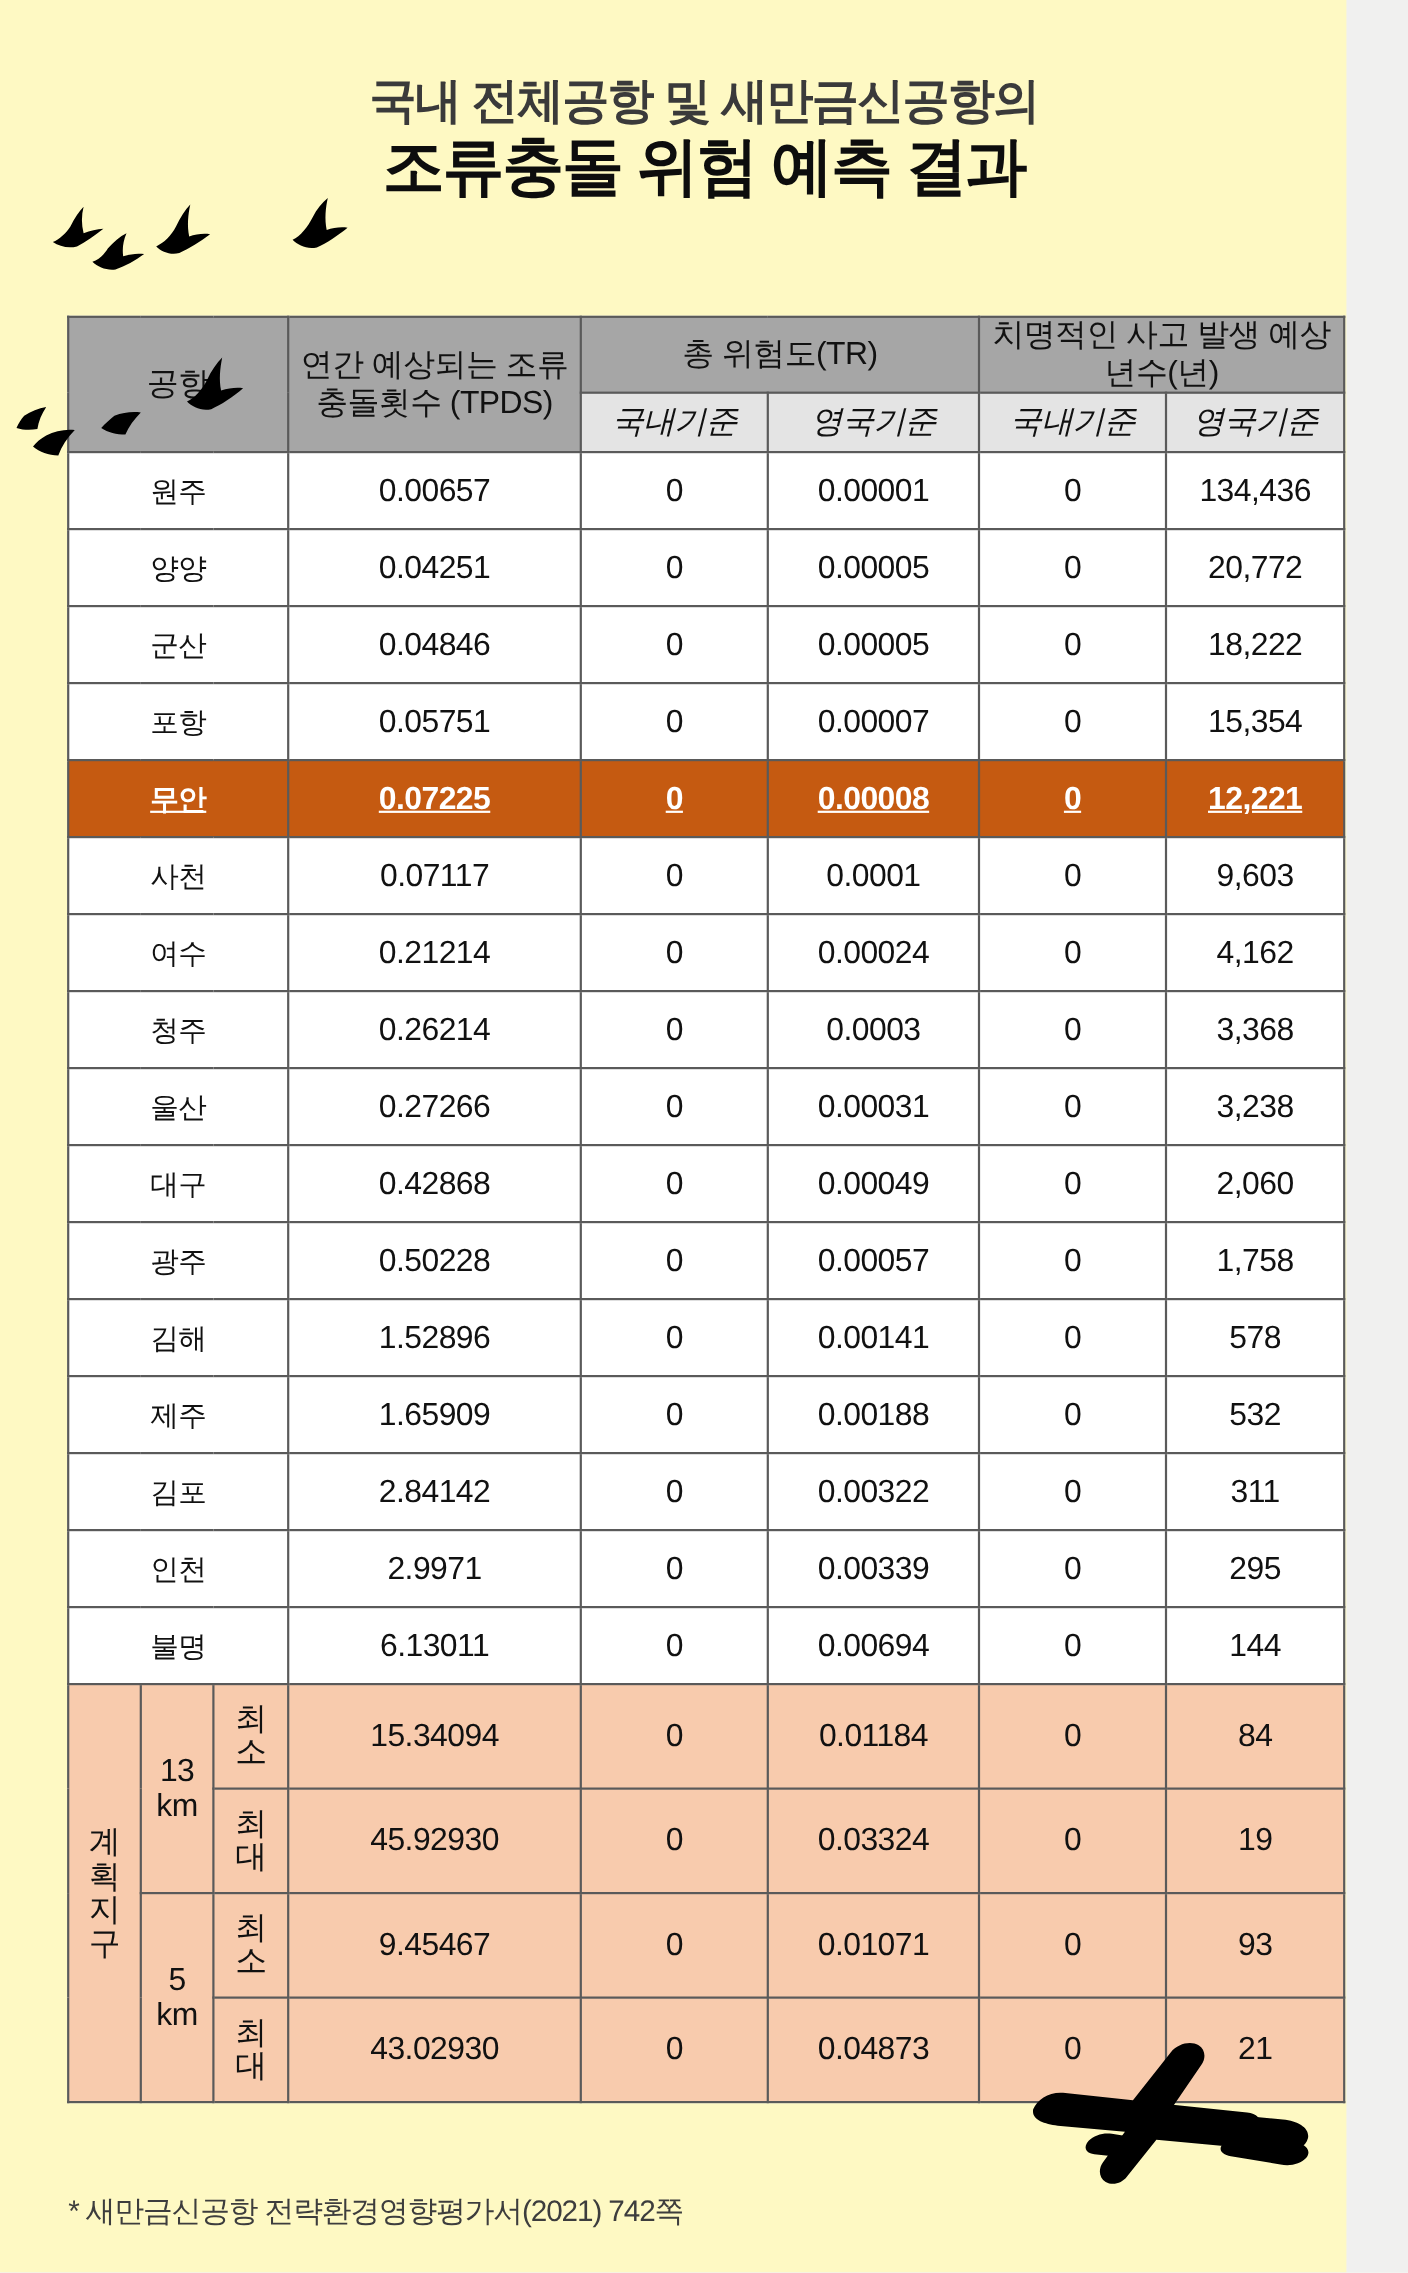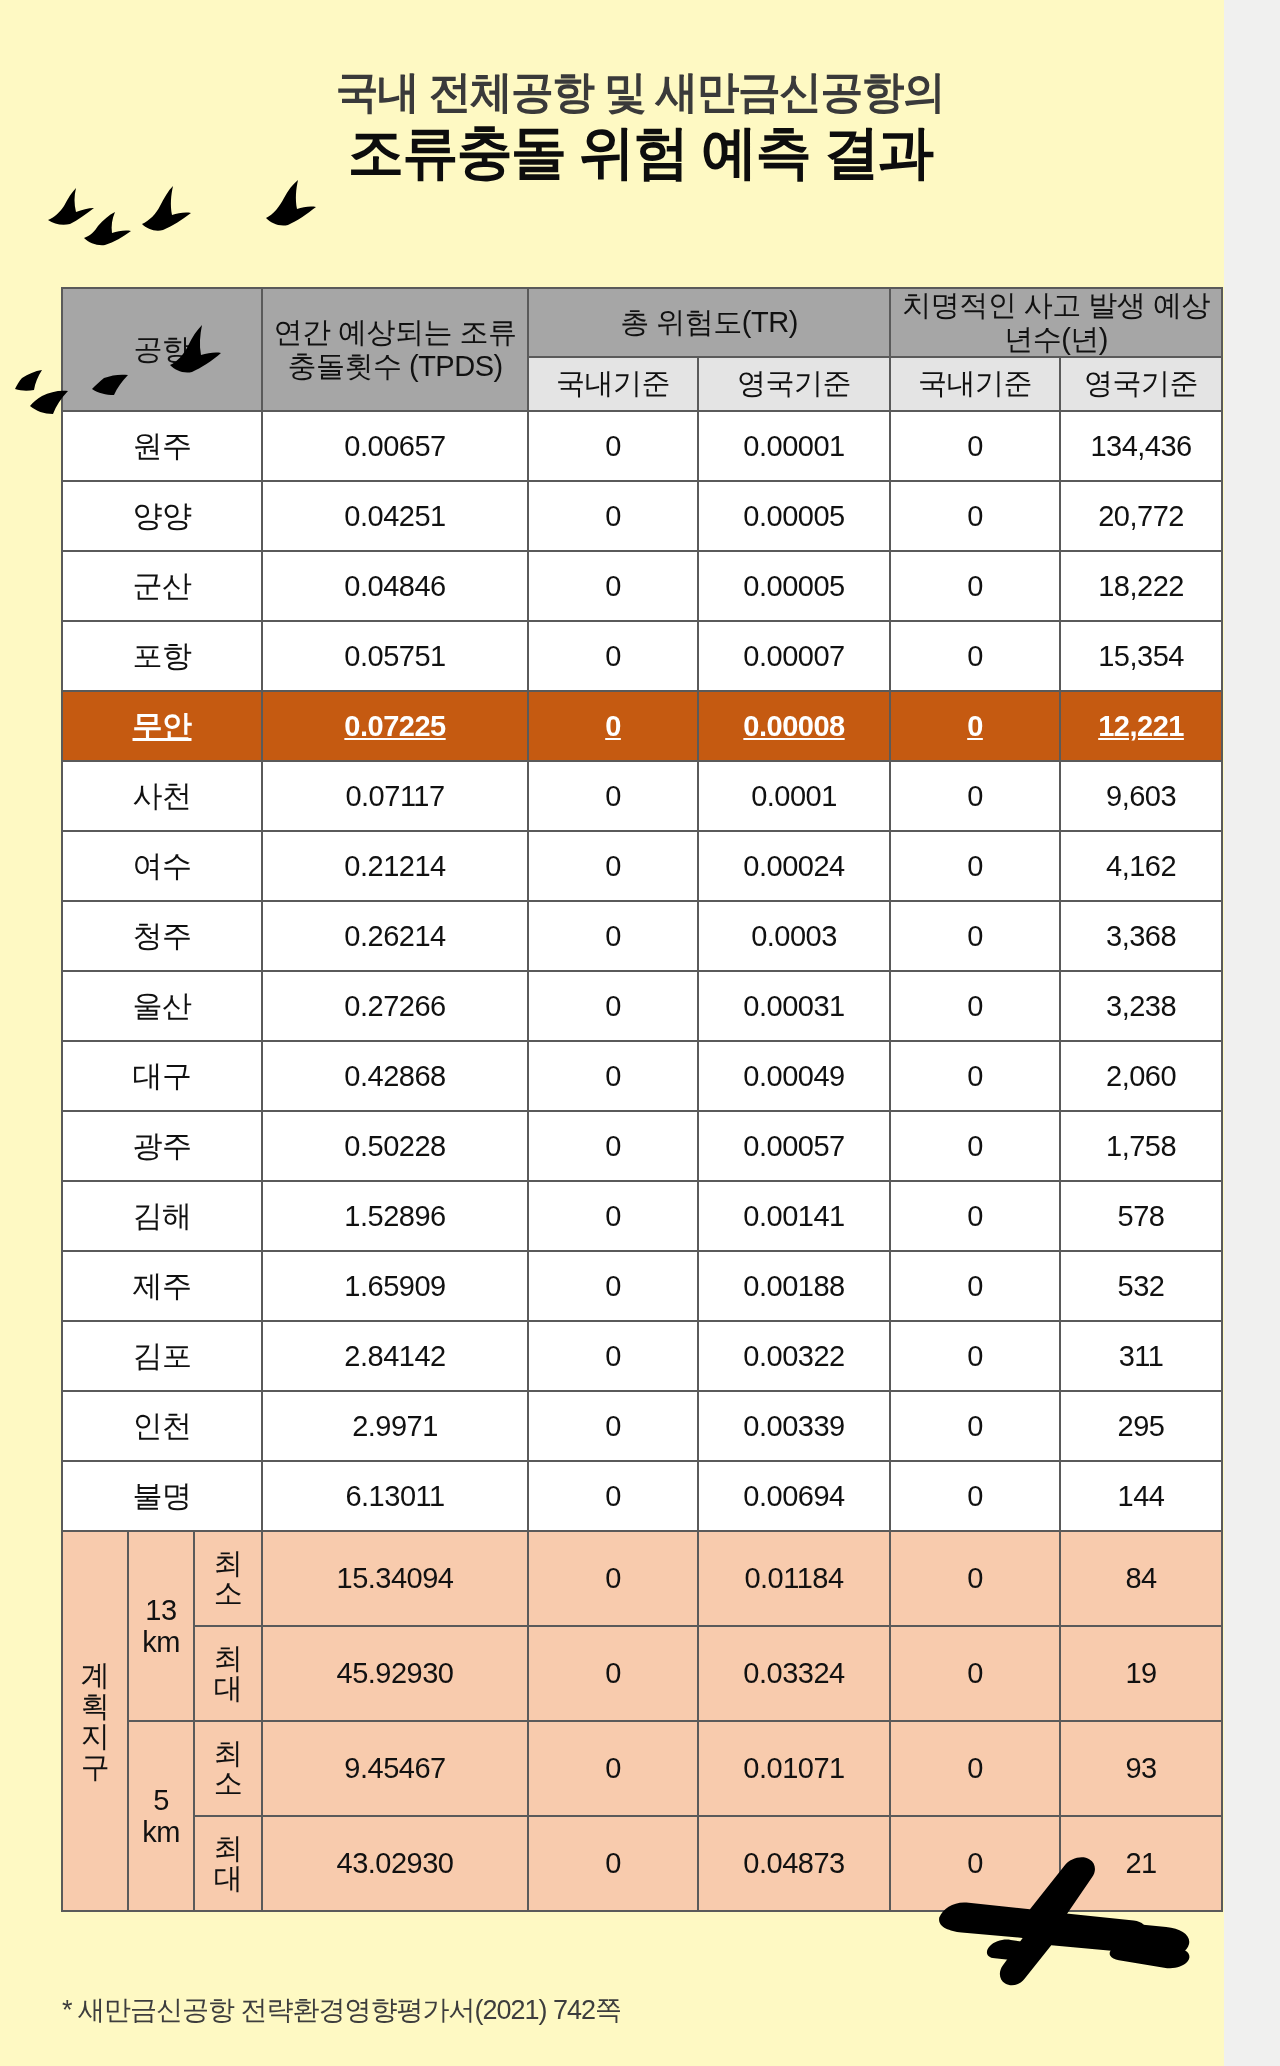--- a/index.html
+++ b/index.html
@@ -98,24 +98,25 @@
     letter-spacing: -1px;
     padding: 6px 4px;
   }
   th.hdr-light {
     background: #e4e4e4;
     color: #111111;
     font-weight: 400;
     font-size: 27px;
     letter-spacing: -1px;
     height: 54px;
+    font-style: italic;
   }
   
   tr.row td { height: 70px; }
-  tr.row td.airport { font-size: 30px; }
+  tr.row td.airport { font-size: 26px; }
   tr.highlight td {
     background: #c55a11;
     color: #ffffff;
     font-weight: 700;
     text-decoration: underline;
   }
   tr.plan td {
     background: #f8cbad;
     color: #111111;
     height: 95px;

